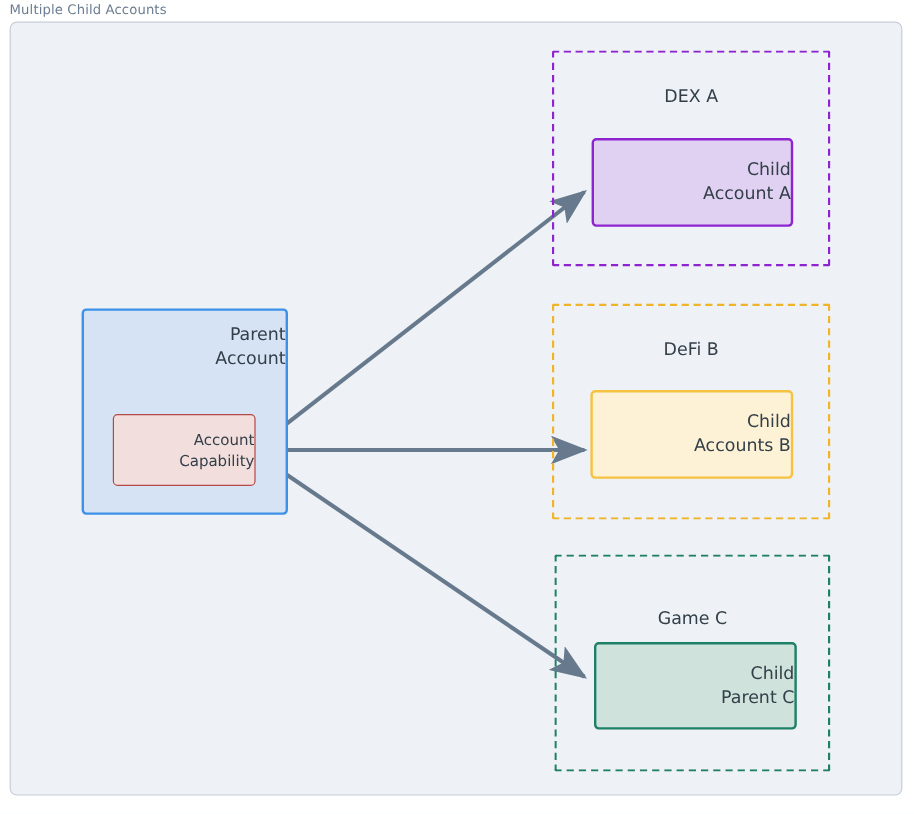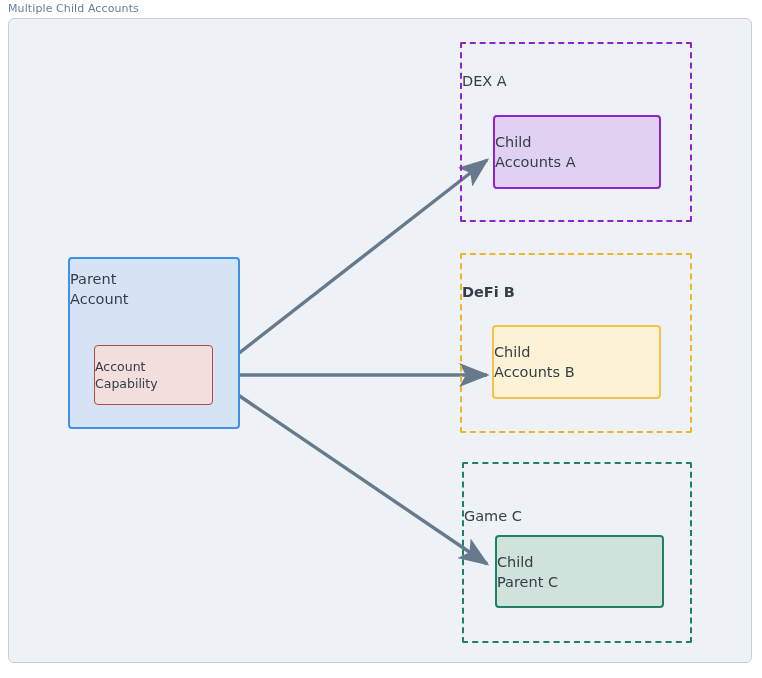--- a/index.html
+++ b/index.html
@@ -59,21 +59,21 @@
     pointer-events: none;
   }
 
   
   .node {
     position: absolute;
     box-sizing: border-box;
     border-radius: 4px;
     display: flex;
     flex-direction: column;
-    align-items: flex-start;
+    align-items: flex-end;
     justify-content: center;
     text-align: center;
     color: #333f48;
     font-size: 14.5px;
     line-height: 20px;
   }
   .node .line { display: block; white-space: nowrap; }
 
   
   #parent-account {
@@ -103,37 +103,38 @@
   .cluster {
     position: absolute;
     box-sizing: border-box;
     background: transparent;
     border-radius: 2px;
   }
   .cluster-label {
     position: absolute;
     left: 0;
     right: 0;
+    text-align: center;
     font-size: 14.5px;
     line-height: 20px;
     color: #333f48;
     white-space: nowrap;
   }
 
   #cluster-dex-a {
     left: 460px; top: 42px; width: 232px; height: 180px;
     border: 2px dashed #8e24d0;
   }
   #cluster-dex-a .cluster-label { top: 27px; }
 
   #cluster-defi-b {
     left: 460px; top: 253px; width: 232px; height: 180px;
     border: 2px dashed #f0b428;
   }
-  #cluster-defi-b .cluster-label { top: 27px; font-weight: bold; }
+  #cluster-defi-b .cluster-label { top: 27px; }
 
   #cluster-game-c {
     left: 462px; top: 462px; width: 230px; height: 181px;
     border: 2px dashed #1f8068;
   }
   #cluster-game-c .cluster-label { top: 42px; }
 
   
   #child-account-a {
     left: 493px; top: 115px; width: 168px; height: 74px;
@@ -179,21 +180,21 @@
   <div class="node" id="account-capability">
     <span class="line">Account</span>
     <span class="line">Capability</span>
   </div>
 
   <div class="cluster" id="cluster-dex-a">
     <div class="cluster-label">DEX A</div>
   </div>
   <div class="node" id="child-account-a">
     <span class="line">Child</span>
-    <span class="line">Accounts A</span>
+    <span class="line">Account A</span>
   </div>
 
   <div class="cluster" id="cluster-defi-b">
     <div class="cluster-label">DeFi B</div>
   </div>
   <div class="node" id="child-account-b">
     <span class="line">Child</span>
     <span class="line">Accounts B</span>
   </div>
 

